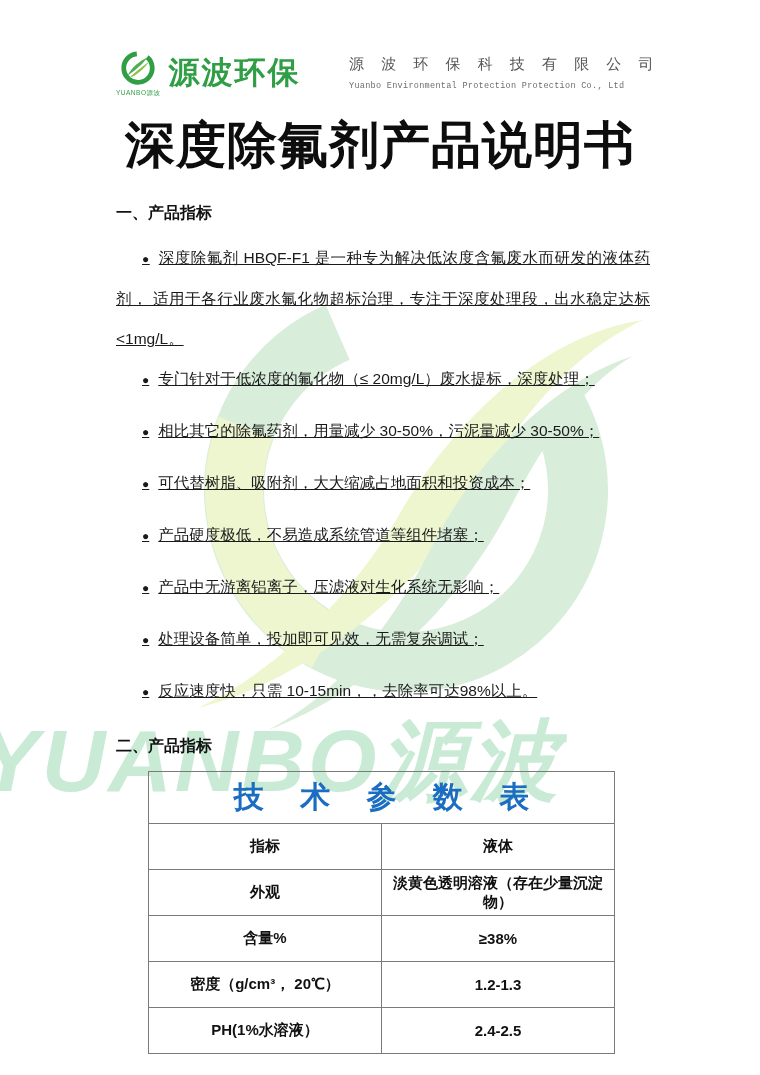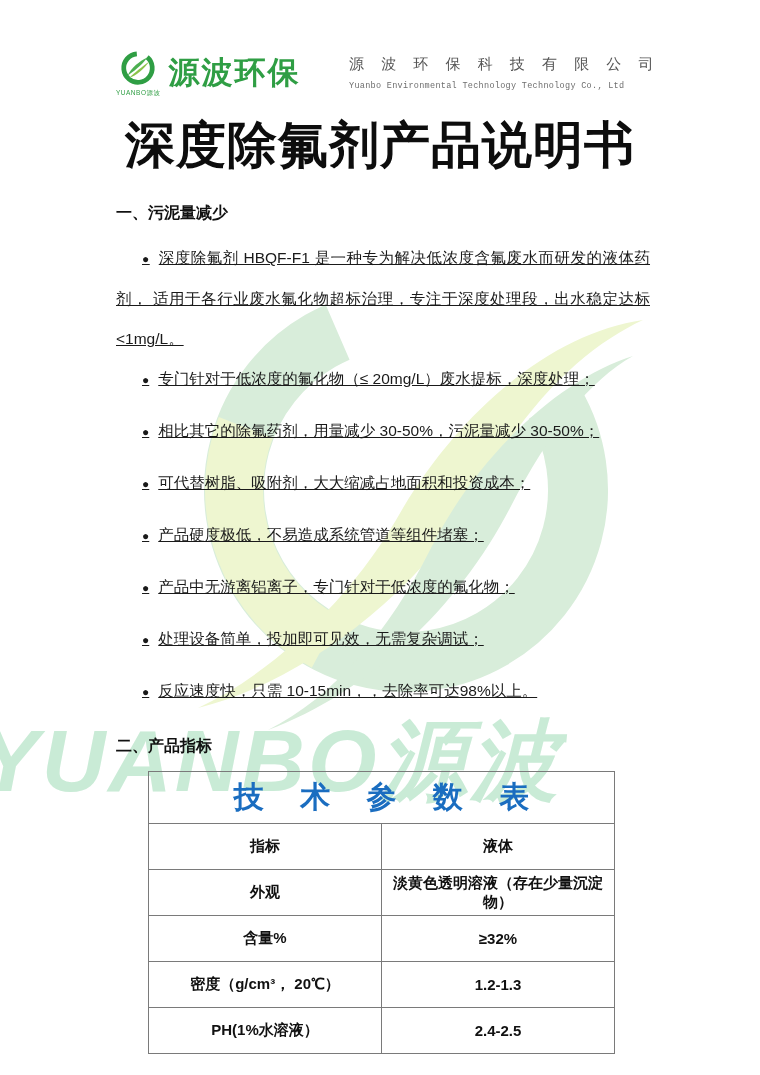--- a/index.html
+++ b/index.html
@@ -78,35 +78,35 @@
             <circle cx="20" cy="19" r="15" fill="none" stroke="#2f9e44" stroke-width="5" stroke-dasharray="82 14" transform="rotate(-50 20 19)"></circle>
             <path d="M9,27 C15,23 23,17 30,8 C21,12 13,19 9,27 Z" fill="#4caf50"></path>
             <path d="M11,29 C18,27 26,20 32,12 C25,17 16,24 11,29 Z" fill="#8bc34a"></path>
           </svg>
           <div class="brand-sub">YUANBO源波</div>
         </div>
         <div class="brand-text">源波环保</div>
       </div>
       <div class="company">
         <div class="company-cn">源 波 环 保 科 技 有 限 公 司</div>
-        <div class="company-en">Yuanbo Environmental Technology Technology Co., Ltd</div>
+        <div class="company-en">Yuanbo Environmental Protection Protection Co., Ltd</div>
       </div>
     </div>
 
     <div class="doc-title">深度除氟剂产品说明书</div>
 
-    <div class="sec-heading">一、污泥量减少</div>
+    <div class="sec-heading">一、产品指标</div>
 
     <div class="features">
       <p class="feature first"><span class="dot">●</span><span>深度除氟剂 HBQF-F1 是一种专为解决低浓度含氟废水而研发的液体药剂， 适用于各行业废水氟化物超标治理，专注于深度处理段，出水稳定达标&lt;1mg/L。</span></p>
       <p class="feature"><span class="dot">●</span><span>专门针对于低浓度的氟化物（≤ 20mg/L）废水提标，深度处理；</span></p>
       <p class="feature"><span class="dot">●</span><span>相比其它的除氟药剂，用量减少 30-50%，污泥量减少 30-50%；</span></p>
       <p class="feature"><span class="dot">●</span><span>可代替树脂、吸附剂，大大缩减占地面积和投资成本；</span></p>
       <p class="feature"><span class="dot">●</span><span>产品硬度极低，不易造成系统管道等组件堵塞；</span></p>
-      <p class="feature"><span class="dot">●</span><span>产品中无游离铝离子，专门针对于低浓度的氟化物；</span></p>
+      <p class="feature"><span class="dot">●</span><span>产品中无游离铝离子，压滤液对生化系统无影响；</span></p>
       <p class="feature"><span class="dot">●</span><span>处理设备简单，投加即可见效，无需复杂调试；</span></p>
       <p class="feature"><span class="dot">●</span><span>反应速度快，只需 10-15min，，去除率可达98%以上。</span></p>
     </div>
 
     <div class="sec-heading">二、产品指标</div>
 
     <table class="spec-table">
       <tbody>
           <tr>
         <td class="t-title" colspan="2">技 术 参 数 表</td>
@@ -114,21 +114,21 @@
       <tr class="row">
         <td class="c1">指标</td>
         <td class="c2">液体</td>
       </tr>
       <tr class="row">
         <td>外观</td>
         <td>淡黄色透明溶液（存在少量沉淀物）</td>
       </tr>
       <tr class="row">
         <td>含量%</td>
-        <td>≥32%</td>
+        <td>≥38%</td>
       </tr>
       <tr class="row">
         <td>密度（g/cm³， 20℃）</td>
         <td>1.2-1.3</td>
       </tr>
       <tr class="row">
         <td>PH(1%水溶液）</td>
         <td>2.4-2.5</td>
       </tr>
     </tbody>

